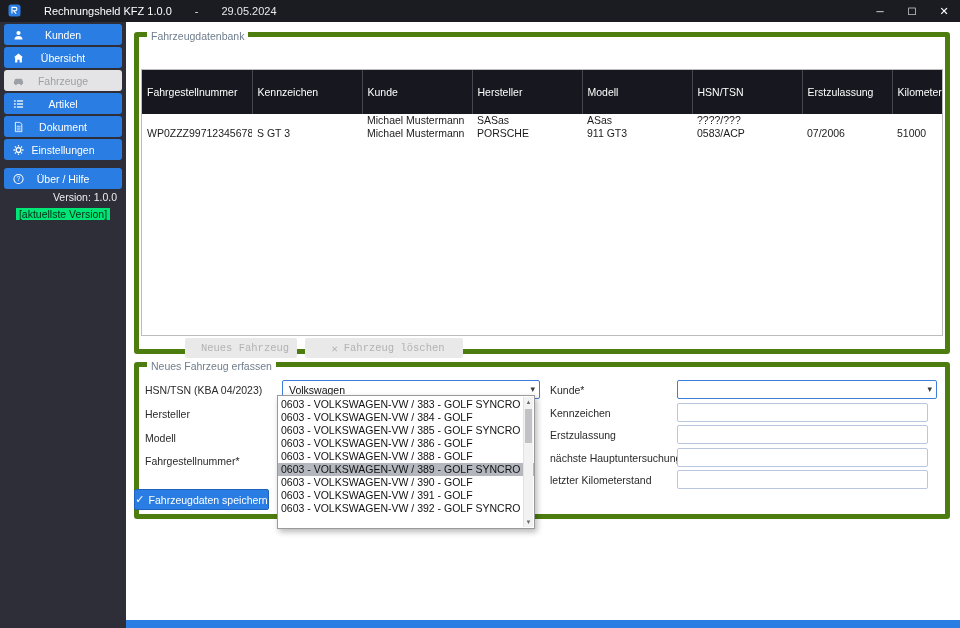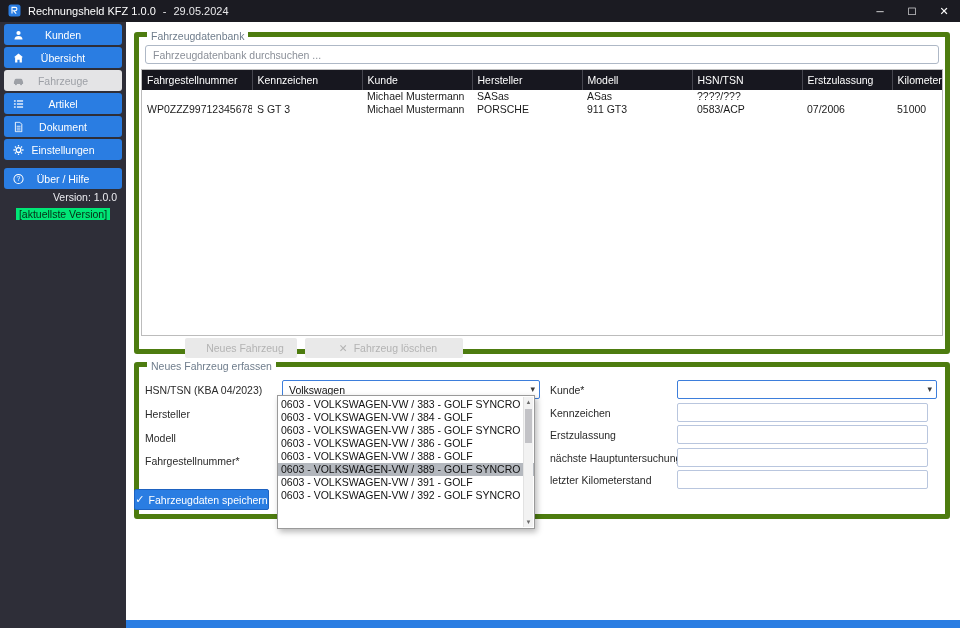--- a/index.html
+++ b/index.html
@@ -4,21 +4,21 @@
 <style>
   * { margin:0; padding:0; box-sizing:border-box; }
   html,body { width:960px; height:628px; }
   body { font-family:"Liberation Sans", sans-serif; overflow:hidden; background:#fff; }
 
   .window { position:relative; width:960px; height:628px; background:#fff; outline:1px solid #14141a; overflow:hidden;
             --accent:#2a7de2; --sidebar:#2e2e38; --titlebar:#1b1b22; --thead:#17171f; --badge:#00e676; }
 
   
   .titlebar { position:absolute; top:0; left:0; right:0; height:22px; background:var(--titlebar);
-              display:flex; align-items:center; padding-left:8px; gap:7px; color:#fff; font-size:11px; }
+              display:flex; align-items:center; padding-left:8px; gap:23px; color:#fff; font-size:11px; }
   .titlebar .t-sep, .titlebar .t-date { color:#e8e8ea; }
   .win-controls { margin-left:auto; display:flex; height:100%; }
   .win-btn { width:32px; height:100%; display:flex; align-items:center; justify-content:center;
              color:#fff; font-size:10px; cursor:default; }
   .win-btn.close { font-size:11px; }
 
   
   .sidebar { position:absolute; top:22px; left:0; width:126px; bottom:0; background:var(--sidebar); }
   .side-header { text-align:center; color:#d9dbe0; font-size:10.5px; padding:7px 0 5px; }
   .side-btn { position:relative; margin:2px 4px; height:21px; background:var(--accent); border-radius:3px;
@@ -42,25 +42,25 @@
   .gb-new { left:134px; top:362px; width:816px; height:157px; }
 
   .search { position:absolute; left:6px; top:8px; right:6px; height:19px; border:1px solid #aeb8c6; border-radius:3px;
             font-family:inherit; font-size:10.5px; padding:0 7px; color:#222; outline:none; }
   .search::placeholder { color:#8a8f98; }
 
   .table-wrap { position:absolute; left:2px; top:32px; right:2px; height:267px; border:1px solid #bcbcbc;
                 overflow:hidden; background:#fff; }
   table { border-collapse:collapse; table-layout:fixed; width:812px; font-size:10.5px; }
   thead th { background:var(--thead); color:#fff; font-weight:normal; text-align:left; height:17px;
-             padding:4px 5px; border-right:1px solid #46464f; white-space:nowrap; overflow:hidden; cursor:default; }
+             padding:16px 5px; border-right:1px solid #46464f; white-space:nowrap; overflow:hidden; cursor:default; }
   tbody td { height:13px; line-height:13px; padding:0 5px; white-space:nowrap; overflow:hidden; color:#1b1b1b; }
 
   .btn-gray { position:absolute; top:301px; height:20px; background:#e9e9e9; color:#b3b3b3; border:none; border-radius:2px;
-              font-family:Liberation Sans, sans-serif; font-size:10.5px; display:flex; align-items:center; justify-content:center; gap:6px; cursor:default;padding-left:8px; }
+              font-family:Liberation Mono, monospace; font-size:10.5px; display:flex; align-items:center; justify-content:center; gap:6px; cursor:default;padding-left:8px; }
   .btn-new { left:46px; width:112px; }
   .btn-del { left:166px; width:158px; }
 
   .fld-label { position:absolute; font-size:10.5px; color:#2a2a2a; white-space:nowrap; }
 
   .combo, .txt { position:absolute; height:19px; background:#fff; border-radius:2px; font-size:10.5px; }
   .combo { border:1px solid #3d7edb; }
   .txt   { border:1px solid #b9c6de; }
   .combo input, .txt input { width:100%; height:100%; border:none; outline:none; background:transparent;
                              font-family:inherit; font-size:10.5px; padding:0 16px 0 6px; color:#111; }
@@ -194,21 +194,20 @@
         </div>
       </div>
     <div class="version-label">Version: 1.0.0</div>
     <span class="version-badge">[aktuellste Version]</span>
   </div>
 
   <div class="main-bg"></div>
 
   <div class="groupbox gb-db">
     <span class="gb-title">Fahrzeugdatenbank</span>
-    <input class="search" type="text" placeholder="Fahrzeugdatenbank durchsuchen ..." style="">
     <div class="table-wrap">
       <table>
         <colgroup>
           <col style="width:110px">
             <col style="width:110px">
             <col style="width:110px">
             <col style="width:110px">
           <col style="width:110px">
             <col style="width:110px">
             <col style="width:90px">
@@ -292,20 +291,21 @@
   </button>
 
   <div class="dropdown">
     <div>
         <div class="dd-item">0603 - VOLKSWAGEN-VW / 383 - GOLF SYNCRO</div>
         <div class="dd-item">0603 - VOLKSWAGEN-VW / 384 - GOLF</div>
         <div class="dd-item">0603 - VOLKSWAGEN-VW / 385 - GOLF SYNCRO</div>
         <div class="dd-item">0603 - VOLKSWAGEN-VW / 386 - GOLF</div>
         <div class="dd-item">0603 - VOLKSWAGEN-VW / 388 - GOLF</div>
         <div class="dd-item selected">0603 - VOLKSWAGEN-VW / 389 - GOLF SYNCRO</div>
+        <div class="dd-item">0603 - VOLKSWAGEN-VW / 390 - GOLF</div>
         <div class="dd-item">0603 - VOLKSWAGEN-VW / 391 - GOLF</div>
         <div class="dd-item">0603 - VOLKSWAGEN-VW / 392 - GOLF SYNCRO</div>
       </div>
     <div class="dd-scroll">
       <div class="dd-arr up">▲</div>
       <div class="dd-thumb"></div>
       <div class="dd-arr down">▼</div>
     </div>
   </div>
 

